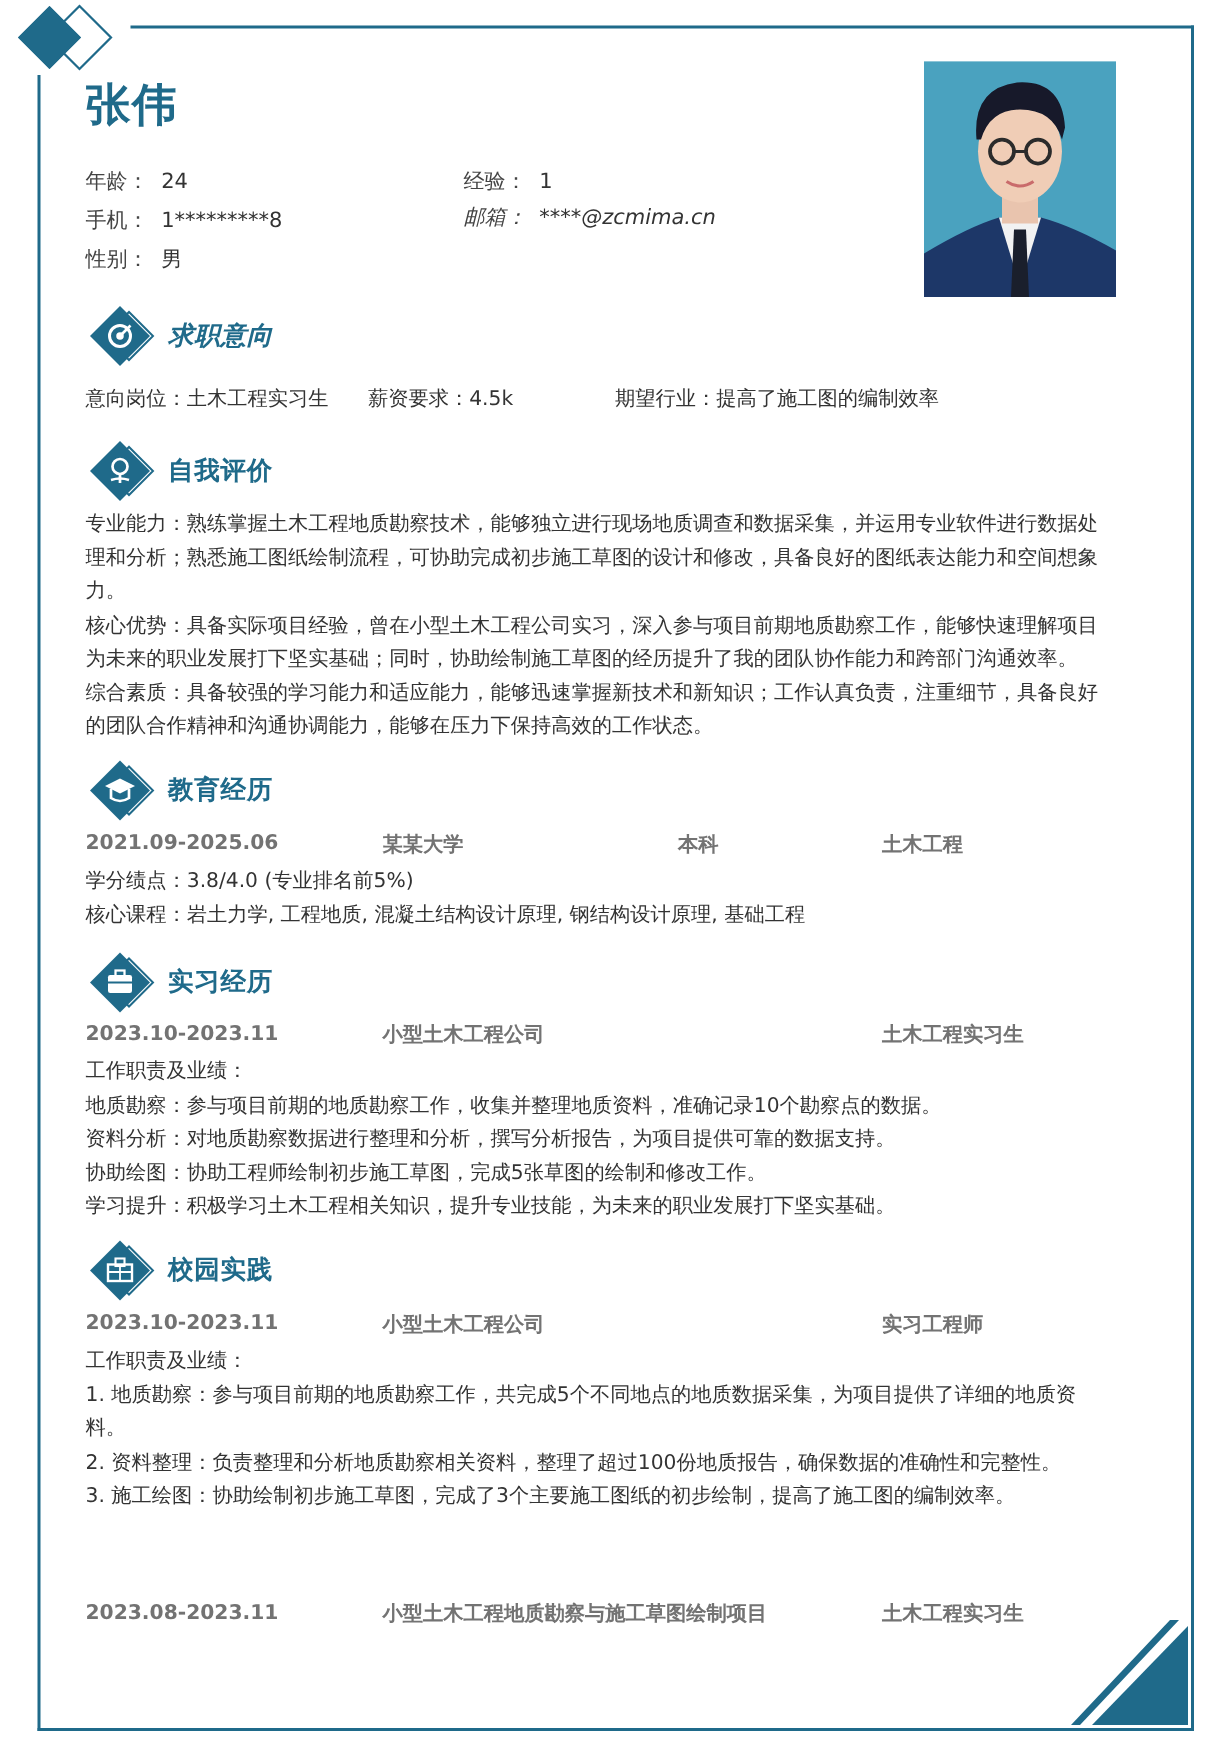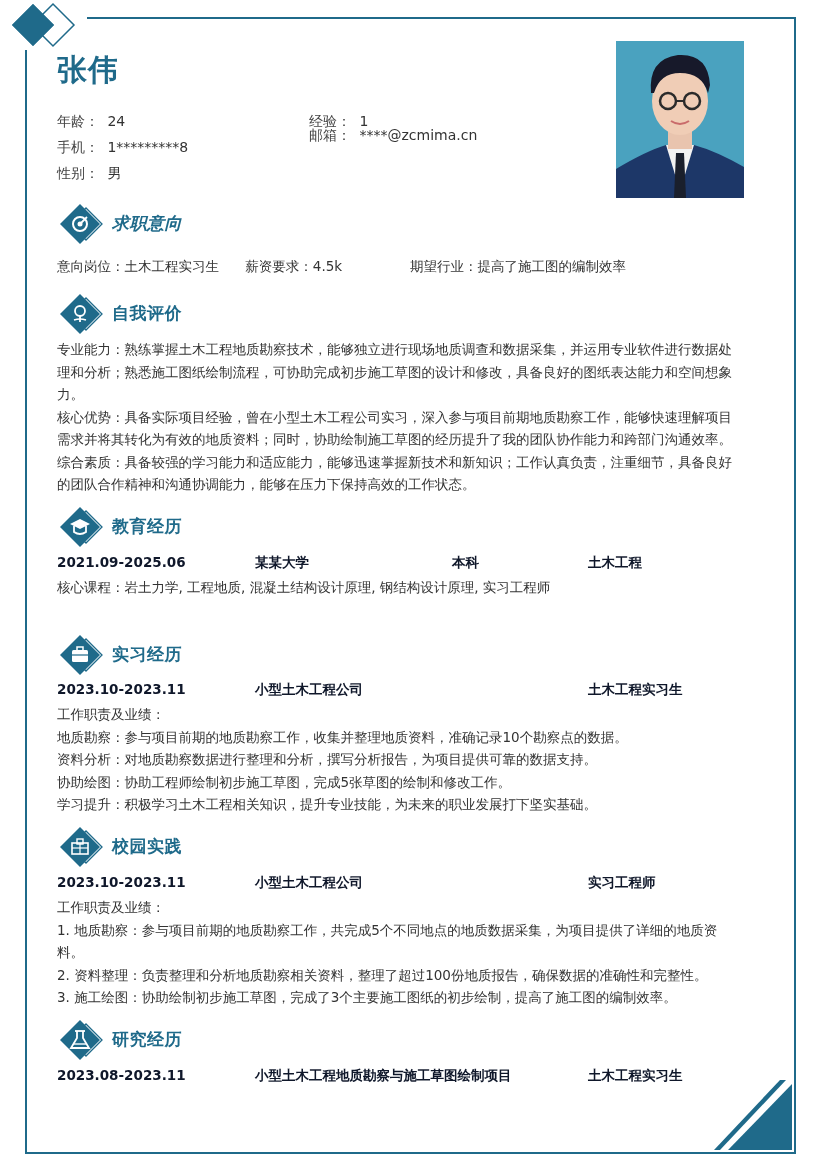--- a/index.html
+++ b/index.html
@@ -25,21 +25,21 @@
   .info { position: absolute; font-size: 14px; color: #333; line-height: 26px; }
   .info .lbl { color: #444; }
   .photo { position: absolute; left: 616px; top: 41px; width: 128px; height: 157px; overflow: hidden; background: #4fa3c0; }
 
   
   .sec { position: absolute; left: 58px; height: 44px; width: 400px; }
   .sec .badge { position: absolute; left: 0; top: 0; width: 50px; height: 44px; }
   .sec .title { position: absolute; left: 54px; top: 10px; font-size: 17px; font-weight: bold; color: #1f6a8a; letter-spacing: 0.5px; }
 
   .txt { position: absolute; left: 57px; width: 712px; font-size: 13.5px; line-height: 22.5px; color: #333; }
-  .row { position: absolute; left: 57px; width: 712px; height: 22px; font-size: 13.5px; font-weight: bold; color: #0f172a; }
+  .row { position: absolute; left: 57px; width: 712px; height: 22px; font-size: 13.5px; font-weight: bold; color: #737373; }
   .row span { position: absolute; top: 0; white-space: nowrap; }
   .line { white-space: nowrap; }
 </style>
 </head>
 <body>
 
 <div class="page">
 
   <div class="frame-top"></div>
   <div class="frame-left"></div>
@@ -64,21 +64,21 @@
     <span style="margin-left:4px">24</span>
   </div>
   <div class="info" style="left:309px; top:108px;">
     <span class="lbl">经验：</span>
     <span style="margin-left:4px">1</span>
   </div>
   <div class="info" style="left:57px; top:134px;">
     <span class="lbl">手机：</span>
     <span style="margin-left:4px">1*********8</span>
   </div>
-  <div class="info" style="left:309px; top:122px;">
+  <div class="info" style="left:309px; top:132px;font-style:italic;">
     <span class="lbl">邮箱：</span>
     <span style="margin-left:4px">****@zcmima.cn</span>
   </div>
   <div class="info" style="left:57px; top:160px;">
     <span class="lbl">性别：</span>
     <span style="margin-left:4px">男</span>
   </div>
 
   <svg class="photo" viewBox="0 0 128 157">
     <rect width="128" height="157" fill="#4aa2bf"></rect>
@@ -118,42 +118,43 @@
       <line x1="22" y1="24" x2="22" y2="30" stroke="#fff" stroke-width="1.8"></line>
       <path d="M16,28 Q22,26 28,28" fill="none" stroke="#fff" stroke-width="1.6"></path>
     </svg>
     <div class="title">自我评价</div>
   </div>
   <div class="txt" style="top:338px;">
     <div class="line">专业能力：熟练掌握土木工程地质勘察技术，能够独立进行现场地质调查和数据采集，并运用专业软件进行数据处</div>
     <div class="line">理和分析；熟悉施工图纸绘制流程，可协助完成初步施工草图的设计和修改，具备良好的图纸表达能力和空间想象</div>
     <div class="line">力。</div>
     <div class="line">核心优势：具备实际项目经验，曾在小型土木工程公司实习，深入参与项目前期地质勘察工作，能够快速理解项目</div>
-    <div class="line">需求并将其转化为有效的地质资料；同时，协助绘制施工草图的经历提升了我的团队协作能力和跨部门沟通效率。</div>
+    <div class="line">为未来的职业发展打下坚实基础；同时，协助绘制施工草图的经历提升了我的团队协作能力和跨部门沟通效率。</div>
     <div class="line">综合素质：具备较强的学习能力和适应能力，能够迅速掌握新技术和新知识；工作认真负责，注重细节，具备良好</div>
     <div class="line">的团队合作精神和沟通协调能力，能够在压力下保持高效的工作状态。</div>
   </div>
 
   <div class="sec" style="top:505px;">
     <svg class="badge" viewBox="0 0 50 44">
       <polygon points="12,22 28,6 44,22 28,38" fill="none" stroke="#1f6a8a" stroke-width="1.3"></polygon>
       <polygon points="2,22 22,2 42,22 22,42" fill="#1f6a8a"></polygon>
       <polygon points="12,19 22,14 32,19 22,24" fill="#fff"></polygon>
       <path d="M16,21 L16,27 Q22,31 28,27 L28,21" fill="none" stroke="#fff" stroke-width="1.8"></path>
     </svg>
     <div class="title">教育经历</div>
   </div>
   <div class="row" style="top:554px;">
     <span style="left:0">2021.09-2025.06</span>
     <span style="left:198px">某某大学</span>
     <span style="left:395px">本科</span>
     <span style="left:531px">土木工程</span>
   </div>
   <div class="txt" style="top:576px;">
-    <div class="line">核心课程：岩土力学, 工程地质, 混凝土结构设计原理, 钢结构设计原理, 实习工程师</div>
+    <div class="line">学分绩点：3.8/4.0 (专业排名前5%)</div>
+    <div class="line">核心课程：岩土力学, 工程地质, 混凝土结构设计原理, 钢结构设计原理, 基础工程</div>
   </div>
 
   <div class="sec" style="top:633px;">
     <svg class="badge" viewBox="0 0 50 44">
       <polygon points="12,22 28,6 44,22 28,38" fill="none" stroke="#1f6a8a" stroke-width="1.3"></polygon>
       <polygon points="2,22 22,2 42,22 22,42" fill="#1f6a8a"></polygon>
       <rect x="14" y="17" width="16" height="12" rx="1.5" fill="#fff"></rect>
       <rect x="19" y="14" width="6" height="4" fill="none" stroke="#fff" stroke-width="1.5"></rect>
       <line x1="14" y1="22" x2="30" y2="22" stroke="#1f6a8a" stroke-width="1.2"></line>
     </svg>
@@ -189,29 +190,19 @@
     <span style="left:531px">实习工程师</span>
   </div>
   <div class="txt" style="top:896px;">
     <div class="line">工作职责及业绩：</div>
     <div class="line">1. 地质勘察：参与项目前期的地质勘察工作，共完成5个不同地点的地质数据采集，为项目提供了详细的地质资</div>
     <div class="line">料。</div>
     <div class="line">2. 资料整理：负责整理和分析地质勘察相关资料，整理了超过100份地质报告，确保数据的准确性和完整性。</div>
     <div class="line">3. 施工绘图：协助绘制初步施工草图，完成了3个主要施工图纸的初步绘制，提高了施工图的编制效率。</div>
   </div>
 
-  <div class="sec" style="top:1018px;">
-    <svg class="badge" viewBox="0 0 50 44">
-      <polygon points="12,22 28,6 44,22 28,38" fill="none" stroke="#1f6a8a" stroke-width="1.3"></polygon>
-      <polygon points="2,22 22,2 42,22 22,42" fill="#1f6a8a"></polygon>
-      <path d="M19,13 L19,20 L13,30 L31,30 L25,20 L25,13" fill="none" stroke="#fff" stroke-width="1.8"></path>
-      <line x1="17" y1="13" x2="27" y2="13" stroke="#fff" stroke-width="1.8"></line>
-      <line x1="15" y1="26" x2="29" y2="26" stroke="#fff" stroke-width="1.4"></line>
-    </svg>
-    <div class="title">研究经历</div>
-  </div>
   <div class="row" style="top:1067px;">
     <span style="left:0">2023.08-2023.11</span>
     <span style="left:198px">小型土木工程地质勘察与施工草图绘制项目</span>
     <span style="left:531px">土木工程实习生</span>
   </div>
 
 </div>
 
 </body></html>

